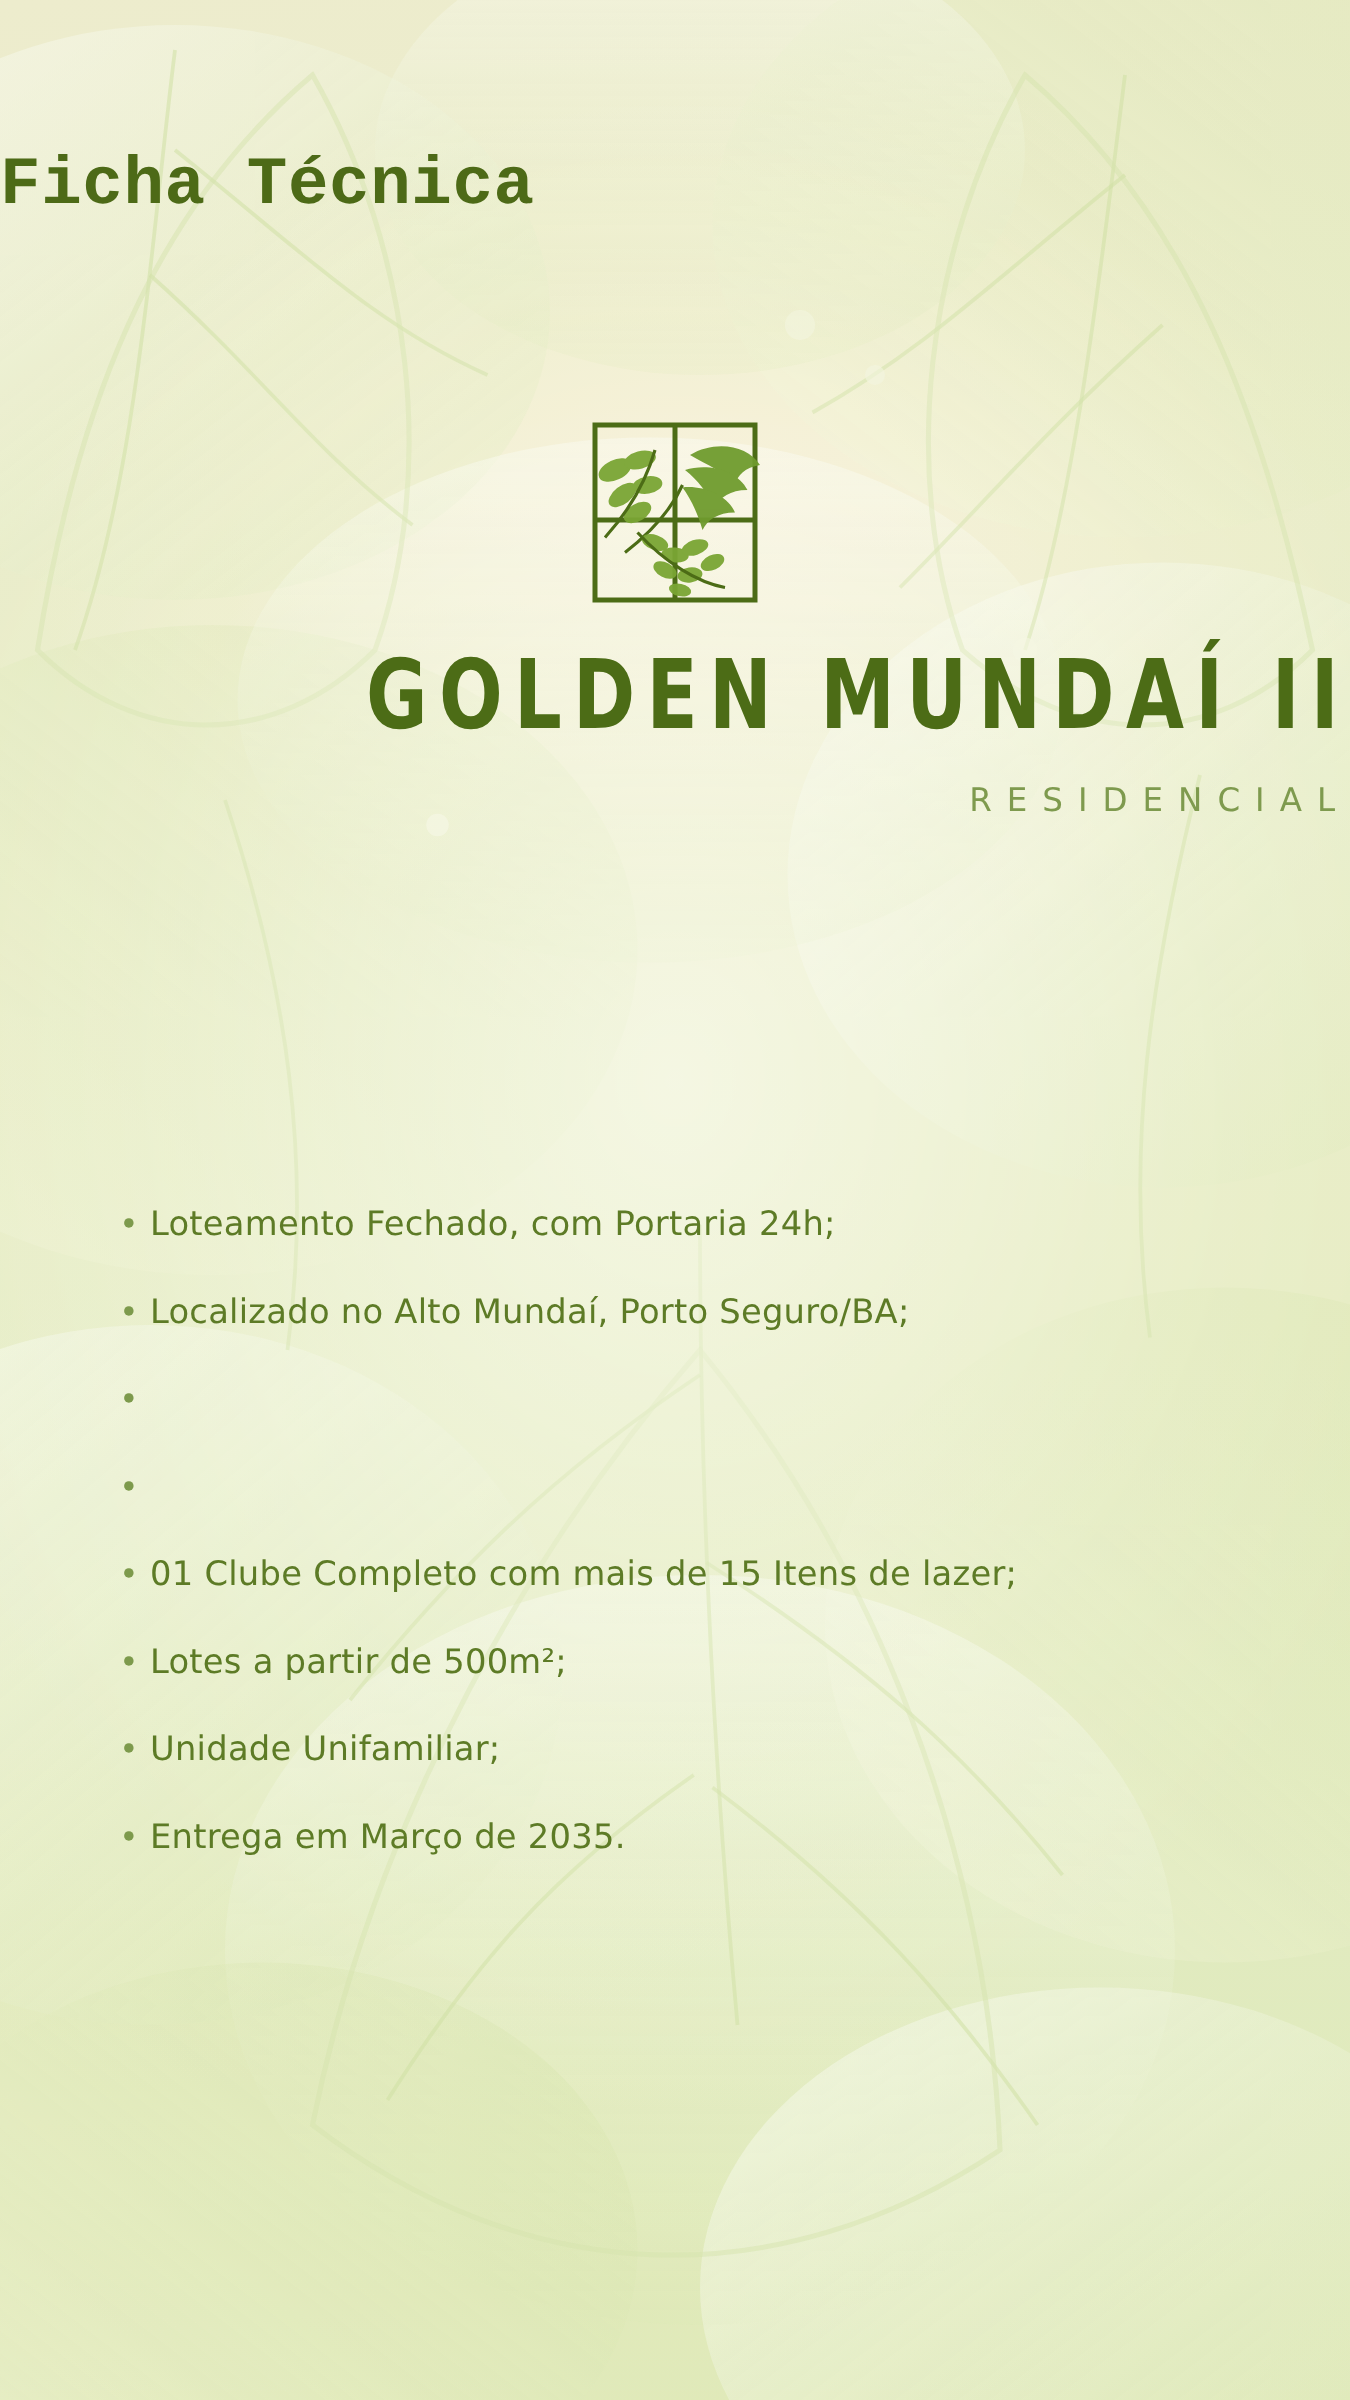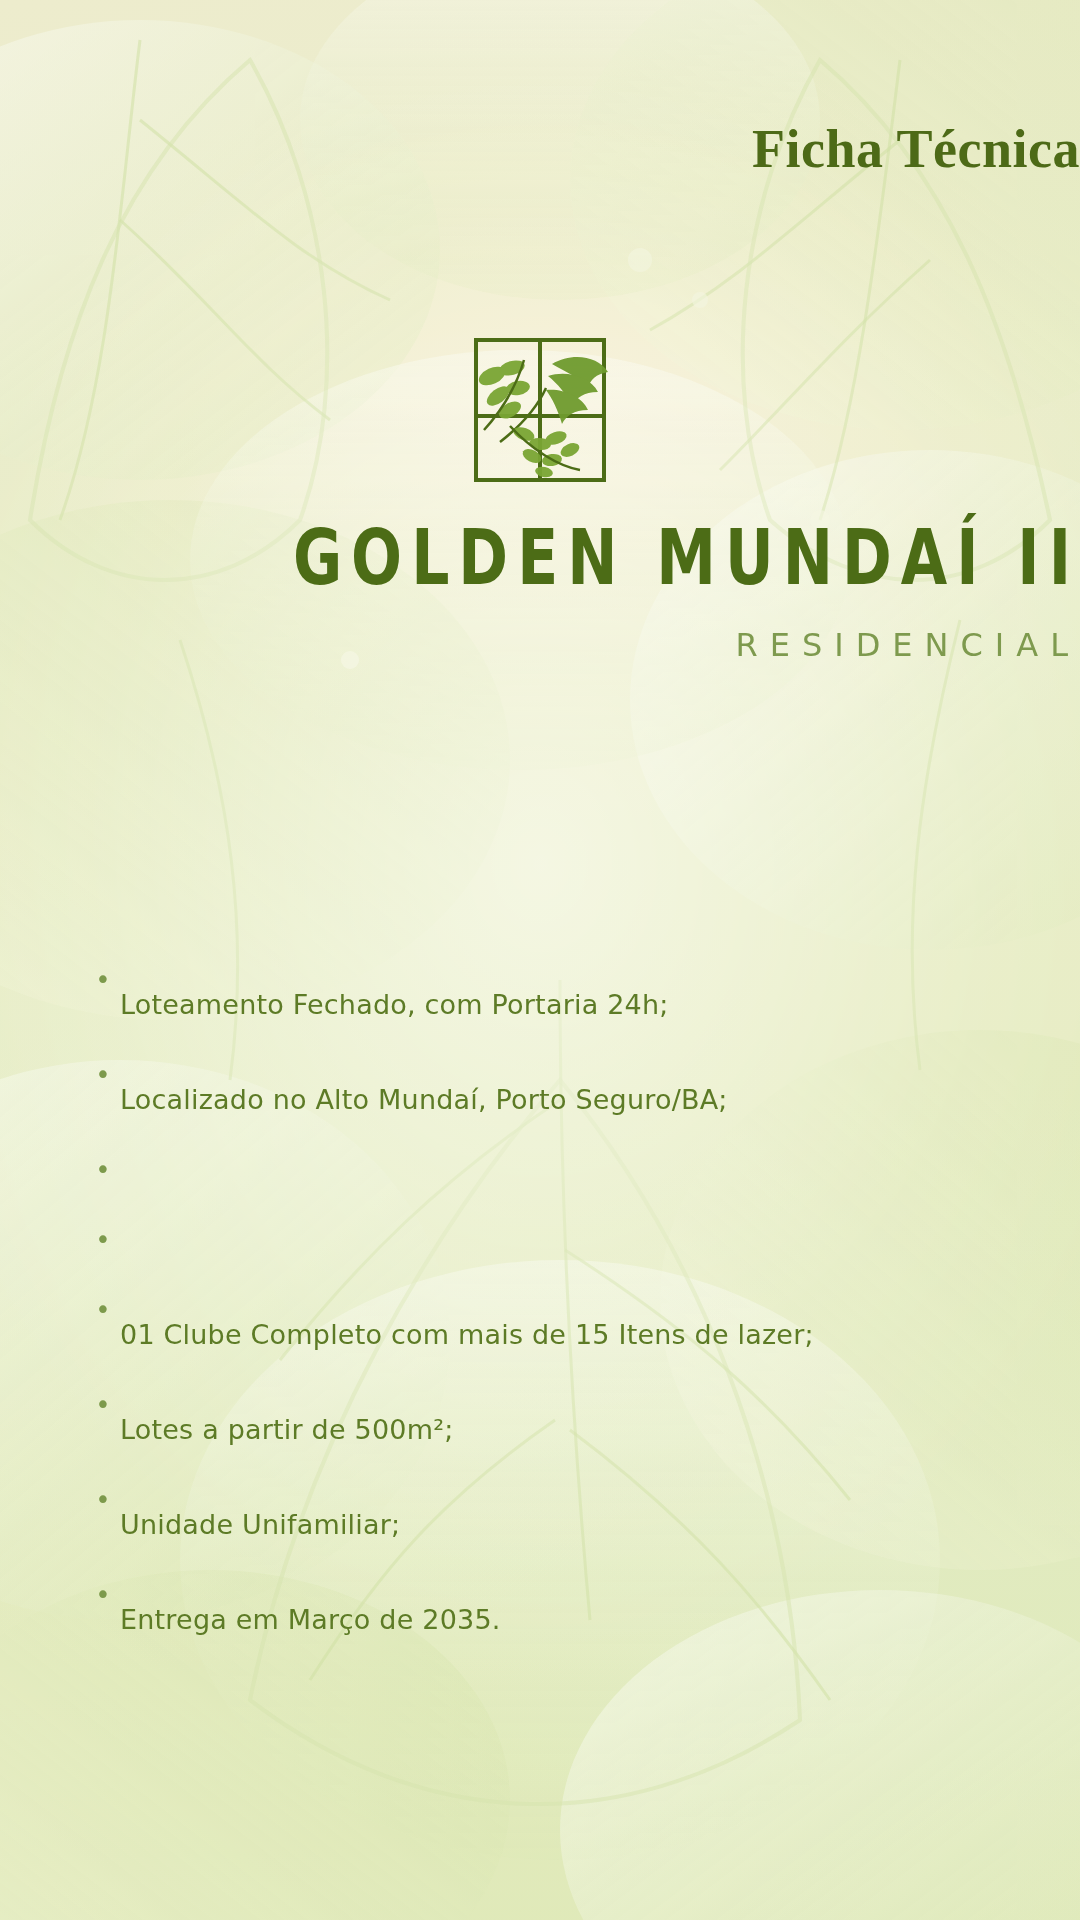--- a/index.html
+++ b/index.html
@@ -49,22 +49,22 @@
     inset: 0;
     z-index: 5;
   }
 
   
   .title {
     position: absolute;
     top: 118px;
     left: 0;
     width: 100%;
-    text-align: right;
-    font-family: Liberation Serif, serif;
+    text-align: left;
+    font-family: Liberation Mono, monospace;
     font-weight: bold;
     font-size: 54px;
     letter-spacing: 0.5px;
     color: #4d6a17;
   }
 
   
   .logo-block {
     position: absolute;
     top: 330px;
@@ -86,21 +86,21 @@
     font-size: 60px;
     letter-spacing: 9px;
     color: #4c6c16;
     transform: scaleY(1.28);
     transform-origin: center top;
     white-space: nowrap;
   }
   .logo-sub {
     margin-top: 44px;
     font-family: "DejaVu Sans", sans-serif;
-    font-size: 32px;
+    font-size: 26px;
     letter-spacing: 12px;
     color: #7e9a4e;
     white-space: nowrap;
   }
 
   
   .specs {
     position: absolute;
     top: 960px;
     left: 86px;
@@ -118,21 +118,20 @@
     font-size: 26px;
     line-height: 40px;
     text-align: center;
   }
   .spec-text {
     font-family: "DejaVu Sans", sans-serif;
     font-size: 27px;
     line-height: 40px;
     color: #5d7b26;
     letter-spacing: 0.2px;
-    margin-top: 25px;
   }
 </style>
 </head>
 <body>
 
 <div class="page">
 
   <div class="leaf-bg">
     <svg viewBox="0 0 1080 1920" xmlns="http://www.w3.org/2000/svg">
       <defs>

